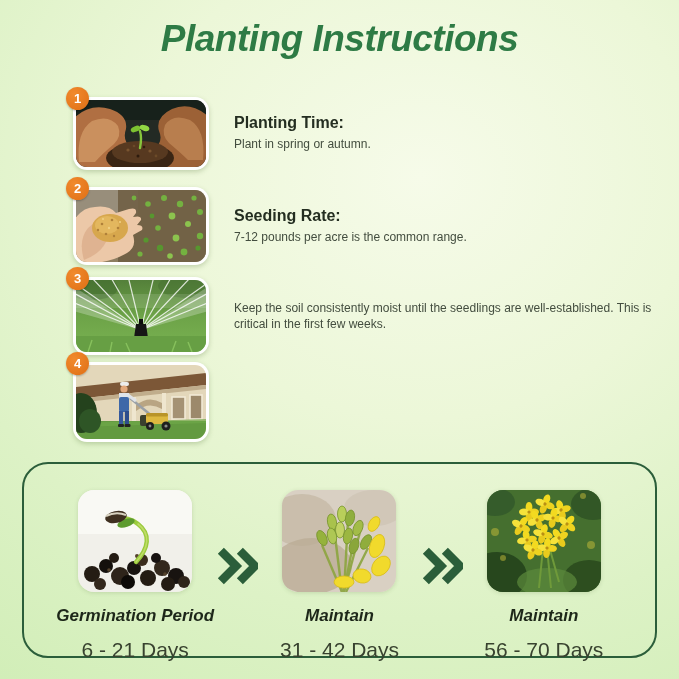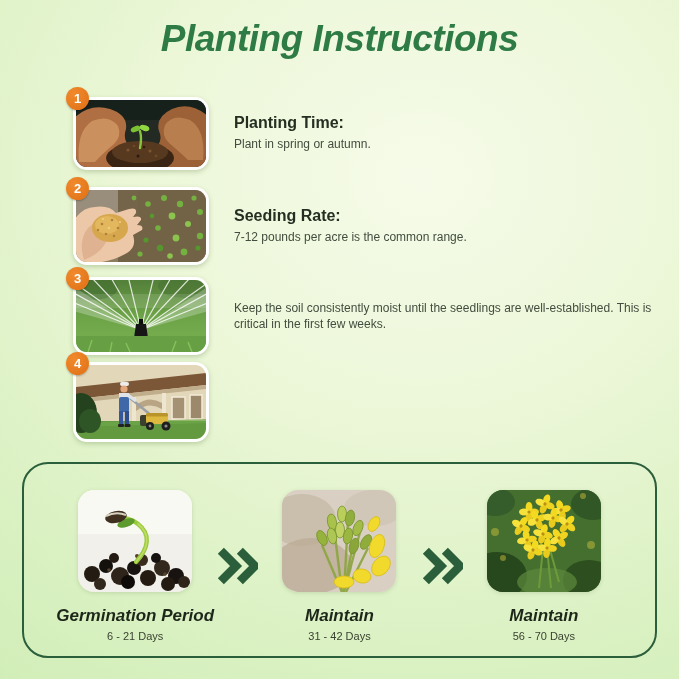--- a/index.html
+++ b/index.html
@@ -36,21 +36,21 @@
   .timeline{
     position:absolute; left:22px; top:462px; width:635px; height:196px;
     border:2px solid #2b5e3a; border-radius:26px;
     display:flex; align-items:flex-start; justify-content:space-between;
     padding:26px 30px 0 30px;
   }
   .stage{ width:178px; display:flex; flex-direction:column; align-items:center; text-align:center; }
   .stage svg.stageimg{ width:114px; height:102px; border-radius:16px; display:block;
     box-shadow:0 1px 4px rgba(70,100,50,.18); }
   .slabel{ margin-top:14px; font-size:17px; font-weight:bold; font-style:italic; color:#1d2719; }
-  .sdays{ margin-top:4px; font-size:11px; color:#38422f; }
+  .sdays{ margin-top:12px; font-size:21px; color:#38422f; }
   .chev{ margin-top:57px; flex:0 0 auto; }
 </style>
 </head>
 <body>
 
 <h1 class="page-title">Planting Instructions</h1>
 
 <div class="step" style="top:97px;">
   <div class="thumb">
     <span class="badge">1</span>

